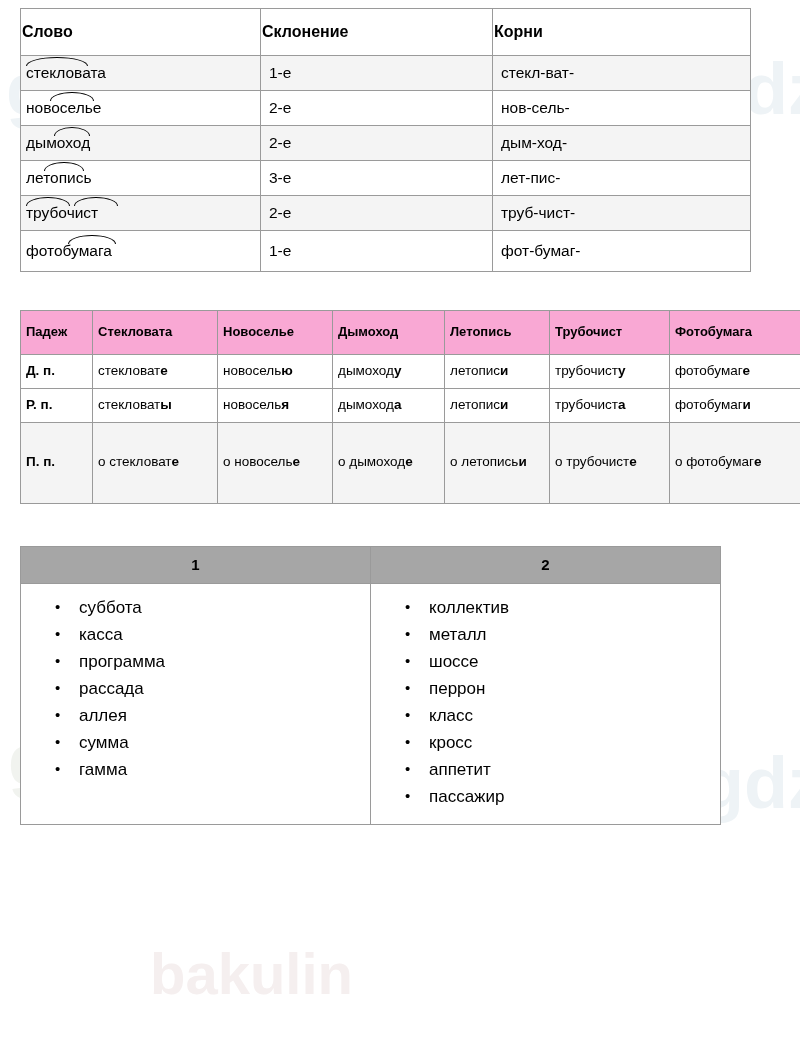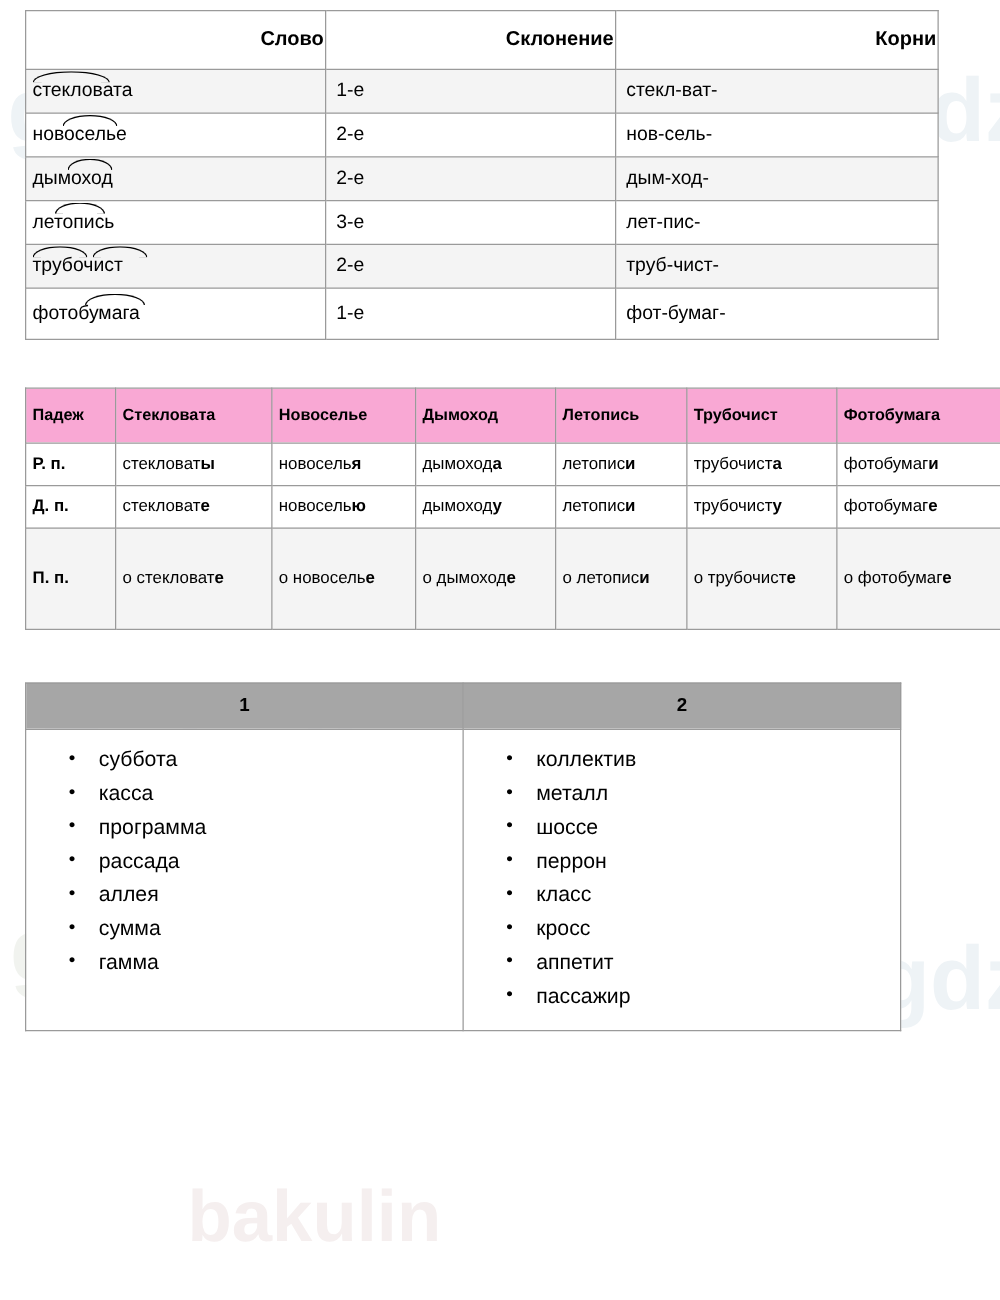--- a/index.html
+++ b/index.html
@@ -79,21 +79,21 @@
   
   #t1 {
     width: 730px;
     margin: 0 0 0 10px;
     table-layout: fixed;
   }
   #t1 th {
     height: 44px;
     font-size: 16px;
     font-weight: bold;
-    text-align: right;
+    text-align: left;
     background: #ffffff;
   }
   #t1 td {
     height: 34px;
     font-size: 15.5px;
     padding: 0 8px;
     background: #ffffff;
   }
   #t1 tr.alt td { background: #f4f4f4; }
   #t1 td.c-word { padding-left: 5px; }
@@ -265,43 +265,43 @@
         <th>Стекловата</th>
         <th>Новоселье</th>
         <th>Дымоход</th>
         <th>Летопись</th>
         <th>Трубочист</th>
         <th>Фотобумага</th>
       </tr>
     </thead>
     <tbody>
       <tr>
+        <td class="case-cell">Д. п.</td>
+        <td><span>стекловат</span><span class="b">е</span></td>
+        <td><span>новосель</span><span class="b">ю</span></td>
+        <td><span>дымоход</span><span class="b">у</span></td>
+        <td><span>летопис</span><span class="b">и</span></td>
+        <td><span>трубочист</span><span class="b">у</span></td>
+        <td><span>фотобумаг</span><span class="b">е</span></td>
+      </tr>
+      <tr>
         <td class="case-cell">Р. п.</td>
         <td><span>стекловат</span><span class="b">ы</span></td>
         <td><span>новосель</span><span class="b">я</span></td>
         <td><span>дымоход</span><span class="b">а</span></td>
         <td><span>летопис</span><span class="b">и</span></td>
         <td><span>трубочист</span><span class="b">а</span></td>
         <td><span>фотобумаг</span><span class="b">и</span></td>
       </tr>
-      <tr>
-        <td class="case-cell">Д. п.</td>
-        <td><span>стекловат</span><span class="b">е</span></td>
-        <td><span>новосель</span><span class="b">ю</span></td>
-        <td><span>дымоход</span><span class="b">у</span></td>
-        <td><span>летопис</span><span class="b">и</span></td>
-        <td><span>трубочист</span><span class="b">у</span></td>
-        <td><span>фотобумаг</span><span class="b">е</span></td>
-      </tr>
       <tr class="row-alt tall">
         <td class="case-cell">П. п.</td>
         <td><span>о стекловат</span><span class="b">е</span></td>
         <td><span>о новосель</span><span class="b">е</span></td>
         <td><span>о дымоход</span><span class="b">е</span></td>
-        <td><span>о летопис</span><span class="b">и</span></td>
+        <td><span>о летопись</span><span class="b">и</span></td>
         <td><span>о трубочист</span><span class="b">е</span></td>
         <td><span>о фотобумаг</span><span class="b">е</span></td>
       </tr>
     </tbody>
   </table>
 
   <div class="spacer-12"></div>
 
   <table class="tbl" id="t3">
     <colgroup>

